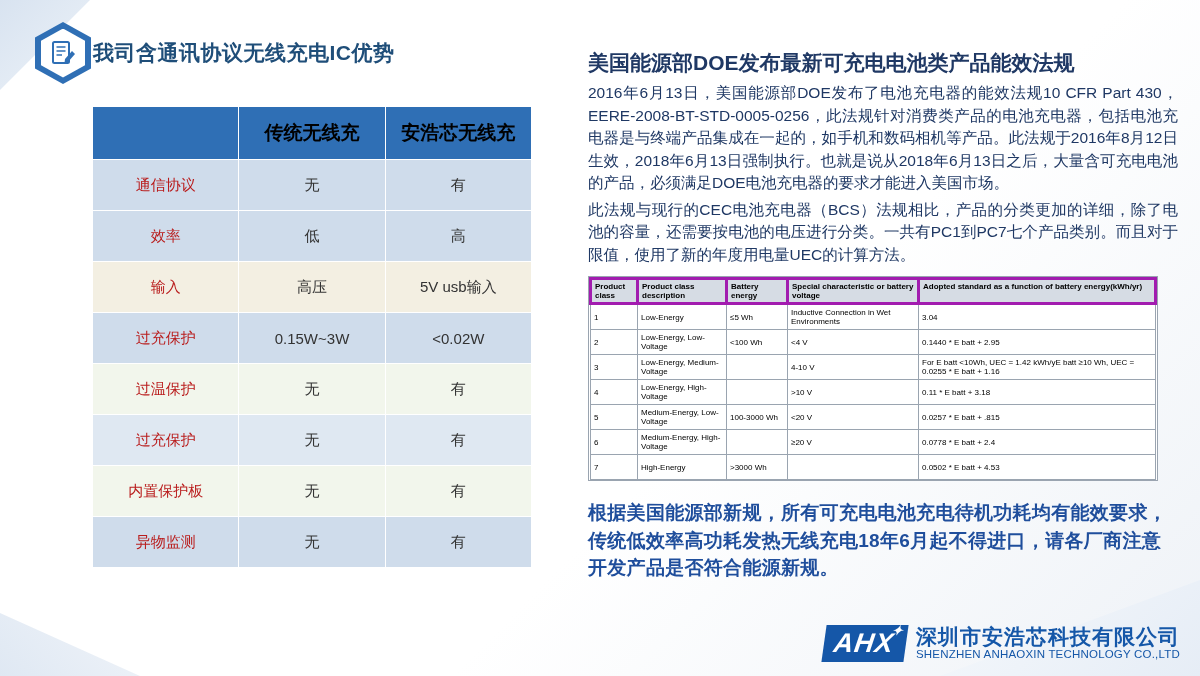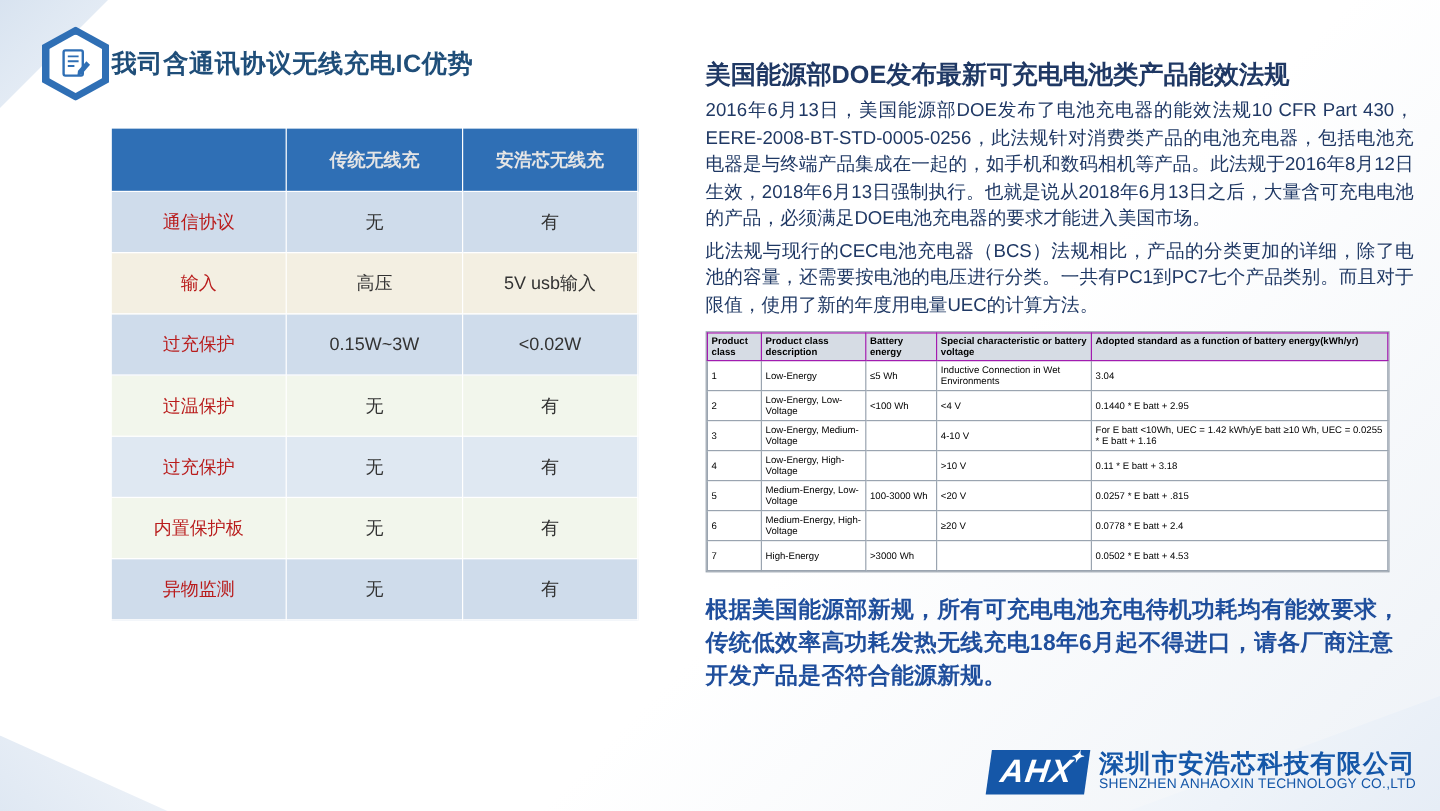--- a/index.html
+++ b/index.html
@@ -94,23 +94,23 @@
   .cmp-table th, .cmp-table td {
     border: 1px solid #ffffff;
     text-align: center;
     font-size: 15px;
     color: #333333;
     height: 50px;
     padding: 0 4px;
   }
   .cmp-table thead th {
     background: #2f6fb5;
-    color: #e5e5e5;
-    font-weight: bold;
-    font-size: 15px;
+    color: #000000;
+    font-weight: bold;
+    font-size: 19px;
     height: 52px;
   }
   .cmp-table thead th.blank {
     background: #2f6fb5;
   }
   .cmp-table td.lbl {
     color: #b91c1c;
   }
   
   .r0 td { background: #cfdceb; }
@@ -151,21 +151,21 @@
     border: 1px solid #9aa4b0;
     background: #ffffff;
   }
   table.doe-table {
     border-collapse: collapse;
     width: 100%;
     table-layout: fixed;
   }
   table.doe-table th {
     background: #d6dce4;
-    border: 1px solid #a21caf;
+    border: 3px solid #a21caf;
     font-size: 8px;
     color: #000;
     text-align: left;
     padding: 2px 3px;
     vertical-align: top;
     line-height: 1.15;
   }
   table.doe-table td {
     border: 1px solid #9aa4b0;
     font-size: 8px;
@@ -264,20 +264,25 @@
           <th>传统无线充</th>
           <th>安浩芯无线充</th>
         </tr>
       </thead>
       <tbody>
         <tr class="r0">
           <td class="lbl">通信协议</td>
           <td>无</td>
           <td>有</td>
         </tr>
+        <tr class="r2">
+          <td class="lbl">效率</td>
+          <td>低</td>
+          <td>高</td>
+        </tr>
         <tr class="r3">
           <td class="lbl">输入</td>
           <td>高压</td>
           <td>5V usb输入</td>
         </tr>
         <tr class="r4">
           <td class="lbl">过充保护</td>
           <td>0.15W~3W</td>
           <td>&lt;0.02W</td>
         </tr>

